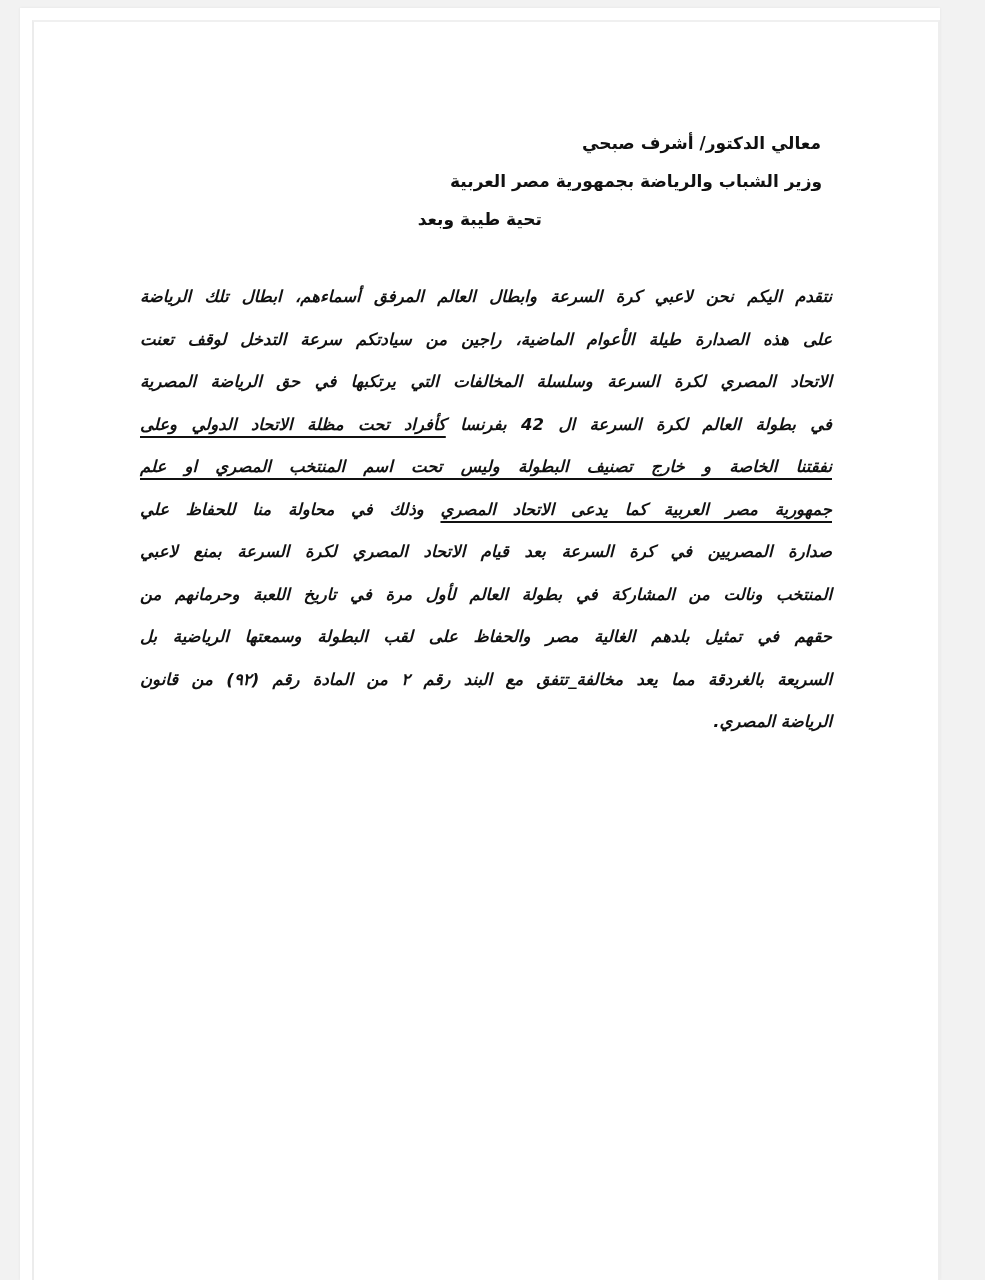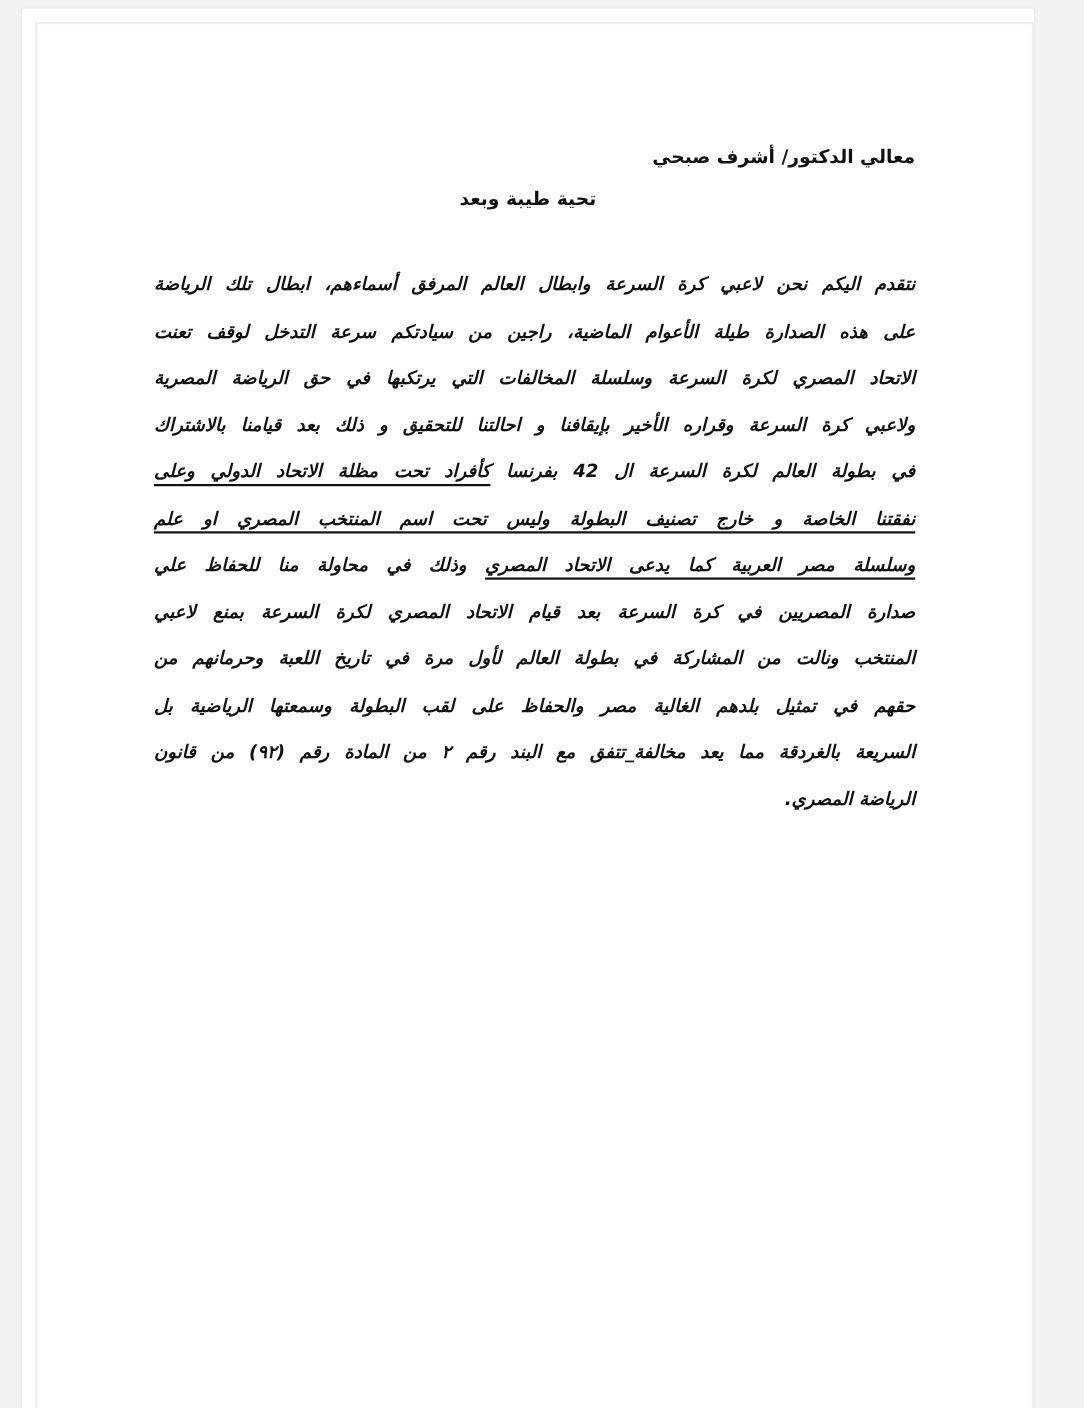--- a/index.html
+++ b/index.html
@@ -42,21 +42,21 @@
     direction: rtl;
     color: #111111;
     font-weight: bold;
     font-family: "DejaVu Sans", "Liberation Sans", sans-serif;
   }
   .salutation-line {
     font-size: 17px;
     line-height: 38px;
     white-space: nowrap;
   }
-  .salutation-line.l1 { margin-right: 0; }
+  .salutation-line.l1 { margin-right: 11px; }
   .salutation-line.l2 { margin-right: 10px; }
   .salutation-line.l3 { margin-right: 290px; }
   .body-text {
     margin-top: 38px;
     font-size: 16.5px;
     line-height: 42.5px;
   }
   .body-line {
     display: block;
     text-align: justify;
@@ -76,30 +76,30 @@
 </style>
 </head>
 <body>
 
 <div class="page"></div>
 <div class="inner-frame"></div>
 
 <div class="letter">
   <div class="salutation">
     <div class="salutation-line l1">معالي الدكتور/ أشرف صبحي</div>
+    <div class="salutation-line l2">وزير الشباب والرياضة بجمهورية مصر العربية</div>
     <div class="salutation-line l3">تحية طيبة وبعد</div>
   </div>
 
   <div class="body-text">
     <span class="body-line"><span>نتقدم اليكم نحن لاعبي كرة السرعة وابطال العالم المرفق أسماءهم، ابطال تلك الرياضة</span></span>
     <span class="body-line"><span>على هذه الصدارة طيلة الأعوام الماضية، راجين من سيادتكم سرعة التدخل لوقف تعنت</span></span>
     <span class="body-line"><span>الاتحاد المصري لكرة السرعة وسلسلة المخالفات التي يرتكبها في حق الرياضة المصرية</span></span>
-    <span class="body-line"><span>ولاعبي كرة السرعة وقراره الأخير بإيقافنا و احالتنا للتحقيق و ذلك بعد قيامنا بالاشتراك</span></span>
     <span class="body-line"><span>في بطولة العالم لكرة السرعة ال 42 بفرنسا </span><span class="ul">كأفراد تحت مظلة الاتحاد الدولي وعلى</span></span>
     <span class="body-line"><span class="ul">نفقتنا الخاصة و خارج تصنيف البطولة وليس تحت اسم المنتخب المصري او علم</span></span>
-    <span class="body-line"><span class="ul">وسلسلة مصر العربية كما يدعى الاتحاد المصري</span><span> وذلك في محاولة منا للحفاظ علي</span></span>
+    <span class="body-line"><span class="ul">جمهورية مصر العربية كما يدعى الاتحاد المصري</span><span> وذلك في محاولة منا للحفاظ علي</span></span>
     <span class="body-line"><span>صدارة المصريين في كرة السرعة بعد قيام الاتحاد المصري لكرة السرعة بمنع لاعبي</span></span>
     <span class="body-line"><span>المنتخب ونالت من المشاركة في بطولة العالم لأول مرة في تاريخ اللعبة وحرمانهم من</span></span>
     <span class="body-line"><span>حقهم في تمثيل بلدهم الغالية مصر والحفاظ على لقب البطولة وسمعتها الرياضية بل</span></span>
     <span class="body-line"><span>السريعة بالغردقة مما يعد مخالفة_تتفق مع البند رقم ٢ من المادة رقم (٩٢) من قانون</span></span>
     <span class="body-line last"><span>الرياضة المصري.</span></span>
   </div>
 </div>
 
 </body></html>

